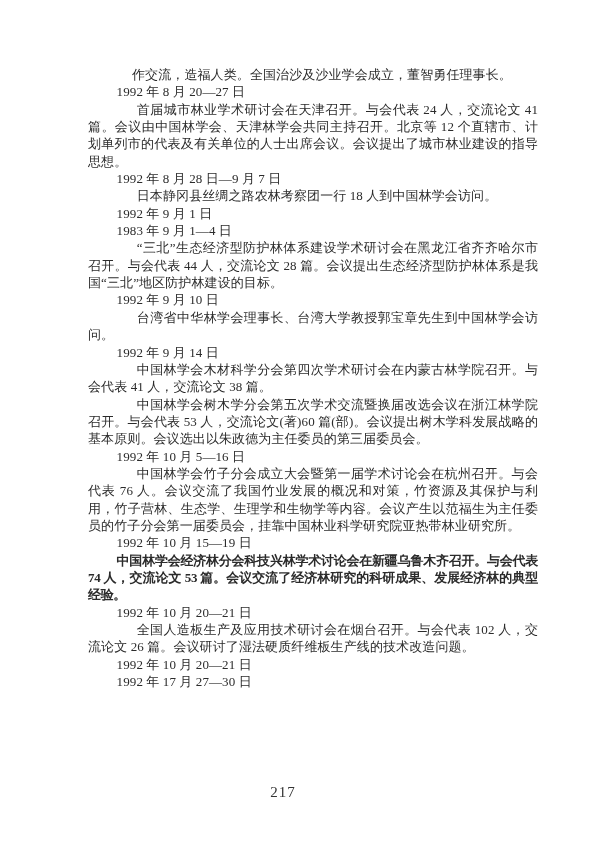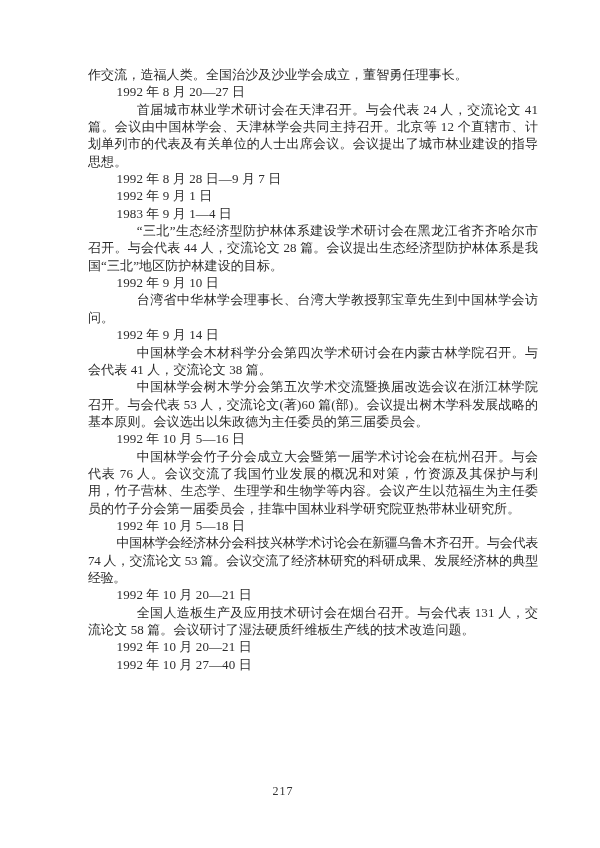--- a/index.html
+++ b/index.html
@@ -23,71 +23,72 @@
     width: 450px;
     font-size: 13px;
     line-height: 17.35px;
     text-align: justify;
     letter-spacing: 0.1px;
   }
   .textblock p {
     margin: 0;
     padding: 0;
   }
-  p.cont  { text-indent: 0; }
+  p.cont  { text-indent: 0; margin-left: 44px; }
   p.date  { text-indent: 2.2em; }
   p.event { text-indent: 3.75em; }
   p.event.short-indent { text-indent: 2.2em; }
-  p.event.condensed    { letter-spacing: -0.35px; }
+  p.event.condensed    { letter-spacing: -0.35px; font-weight: bold; }
   .pageno {
     position: absolute;
     top: 784px;
     left: 250px;
     width: 66px;
     text-align: center;
-    font-size: 12px;
+    font-size: 15px;
     letter-spacing: 1px;
     color: #333333;
   }
 </style>
 </head>
 <body>
 
 <div class="page">
   <div class="textblock">
 
     <p class="cont">作交流，造福人类。全国治沙及沙业学会成立，董智勇任理事长。</p>
 
     <p class="date">1992 年 8 月 20—27 日</p>
     <p class="event">首届城市林业学术研讨会在天津召开。与会代表 24 人，交流论文 41 篇。会议由中国林学会、天津林学会共同主持召开。北京等 12 个直辖市、计划单列市的代表及有关单位的人士出席会议。会议提出了城市林业建设的指导思想。</p>
 
     <p class="date">1992 年 8 月 28 日—9 月 7 日</p>
+    <p class="event">日本静冈县丝绸之路农林考察团一行 18 人到中国林学会访问。</p>
 
     <p class="date">1992 年 9 月 1 日</p>
 
     <p class="date">1983 年 9 月 1—4 日</p>
     <p class="event">“三北”生态经济型防护林体系建设学术研讨会在黑龙江省齐齐哈尔市召开。与会代表 44 人，交流论文 28 篇。会议提出生态经济型防护林体系是我国“三北”地区防护林建设的目标。</p>
 
     <p class="date">1992 年 9 月 10 日</p>
     <p class="event">台湾省中华林学会理事长、台湾大学教授郭宝章先生到中国林学会访问。</p>
 
     <p class="date">1992 年 9 月 14 日</p>
     <p class="event">中国林学会木材科学分会第四次学术研讨会在内蒙古林学院召开。与会代表 41 人，交流论文 38 篇。</p>
 
     <p class="event">中国林学会树木学分会第五次学术交流暨换届改选会议在浙江林学院召开。与会代表 53 人，交流论文(著)60 篇(部)。会议提出树木学科发展战略的基本原则。会议选出以朱政德为主任委员的第三届委员会。</p>
 
     <p class="date">1992 年 10 月 5—16 日</p>
     <p class="event">中国林学会竹子分会成立大会暨第一届学术讨论会在杭州召开。与会代表 76 人。会议交流了我国竹业发展的概况和对策，竹资源及其保护与利用，竹子营林、生态学、生理学和生物学等内容。会议产生以范福生为主任委员的竹子分会第一届委员会，挂靠中国林业科学研究院亚热带林业研究所。</p>
 
-    <p class="date">1992 年 10 月 5—18 日</p>
+    <p class="date">1992 年 10 月 15—19 日</p>
     <p class="event short-indent condensed">中国林学会经济林分会科技兴林学术讨论会在新疆乌鲁木齐召开。与会代表 74 人，交流论文 53 篇。会议交流了经济林研究的科研成果、发展经济林的典型经验。</p>
 
     <p class="date">1992 年 10 月 20—21 日</p>
-    <p class="event">全国人造板生产及应用技术研讨会在烟台召开。与会代表 131 人，交流论文 58 篇。会议研讨了湿法硬质纤维板生产线的技术改造问题。</p>
+    <p class="event">全国人造板生产及应用技术研讨会在烟台召开。与会代表 102 人，交流论文 26 篇。会议研讨了湿法硬质纤维板生产线的技术改造问题。</p>
 
     <p class="date">1992 年 10 月 20—21 日</p>
 
-    <p class="date">1992 年 10 月 27—40 日</p>
+    <p class="date">1992 年 17 月 27—30 日</p>
 
   </div>
 
   <div class="pageno">217</div>
 </div>
 
 </body></html>

